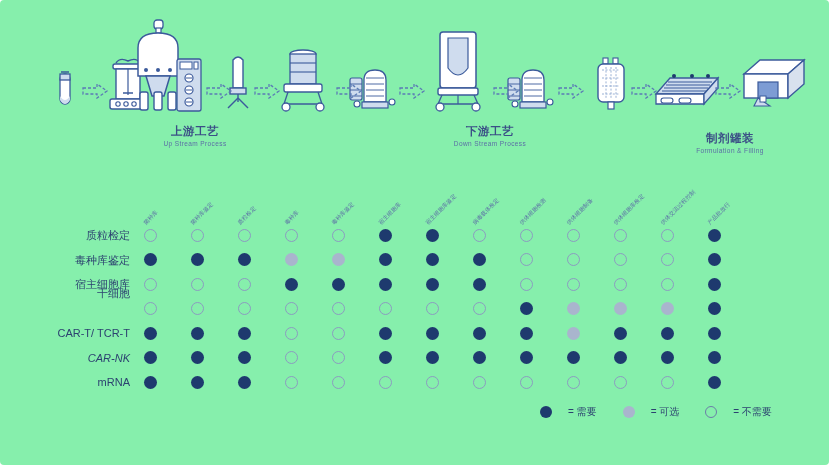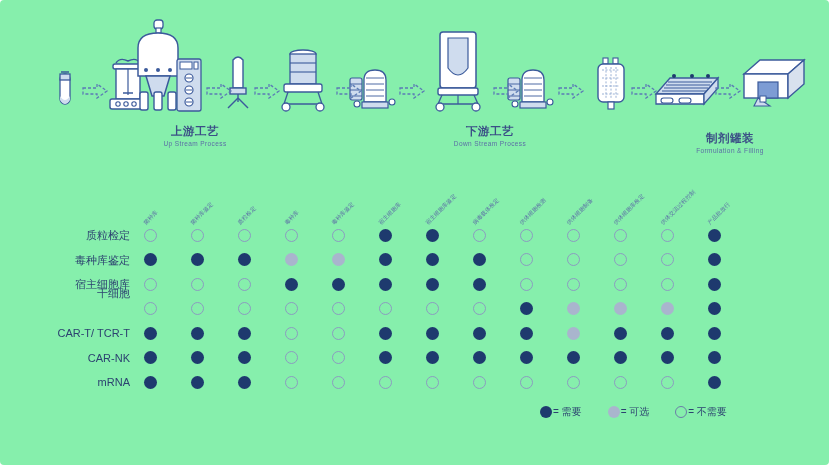--- a/index.html
+++ b/index.html
@@ -59,21 +59,21 @@
   }
   .dot.req{background:#1e3a6e;}
   .dot.opt{background:#a9b5cd;}
   .dot.no{background:transparent;border:1.2px solid #8c9cc0;}
 
   
   #legend{
     position:absolute;left:540px;top:405px;
     display:flex;align-items:center;gap:26px;
   }
-  .leg{display:flex;align-items:center;gap:1px;}
+  .leg{display:flex;align-items:center;gap:16px;}
   .legdot{width:12px;height:12px;border-radius:50%;box-sizing:border-box;}
   .legdot.req{background:#1e3a6e;}
   .legdot.opt{background:#a9b5cd;}
   .legdot.no{background:transparent;border:1.2px solid #6b7ea8;}
   .legtxt{font-size:10px;color:#2c4270;white-space:nowrap;}
 </style>
 </head>
 <body>
 
 <div id="root">
@@ -272,21 +272,21 @@
     </div>
   </div>
 
   <div id="matrix">
     <div id="rowlabels">
         <div class="rowlabel" style="top: 69px;">质粒检定</div>
         <div class="rowlabel" style="top: 93.5px;">毒种库鉴定</div>
         <div class="rowlabel" style="top: 118px;">宿主细胞库</div>
         <div class="rowlabel" style="top: 127px;">干细胞</div>
         <div class="rowlabel" style="top: 167px;">CAR-T/ TCR-T</div>
-        <div class="rowlabel" style="top: 191.5px;">CAR-NK</div>
+        <div class="rowlabel" style="top: 191.5px; font-style: italic;">CAR-NK</div>
         <div class="rowlabel" style="top: 216px;">mRNA</div>
       </div>
     <div id="colheads">
         <div class="colhead" style="left: 148px; top: 59px;">菌种库</div>
         <div class="colhead" style="left: 195px; top: 59px;">菌种库鉴定</div>
         <div class="colhead" style="left: 242px; top: 59px;">质粒检定</div>
         <div class="colhead" style="left: 289px; top: 59px;">毒种库</div>
         <div class="colhead" style="left: 336px; top: 59px;">毒种库鉴定</div>
         <div class="colhead" style="left: 383px; top: 59px;">宿主细胞库</div>
         <div class="colhead" style="left: 430px; top: 59px;">宿主细胞库鉴定</div>

